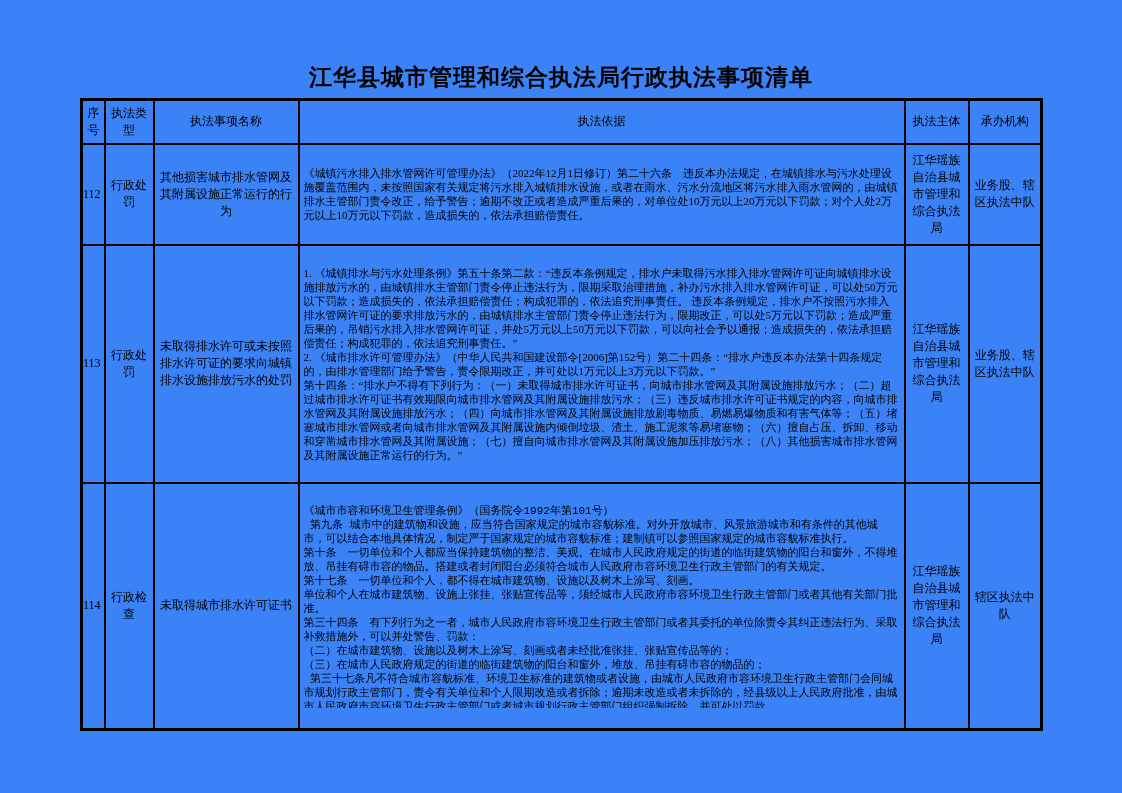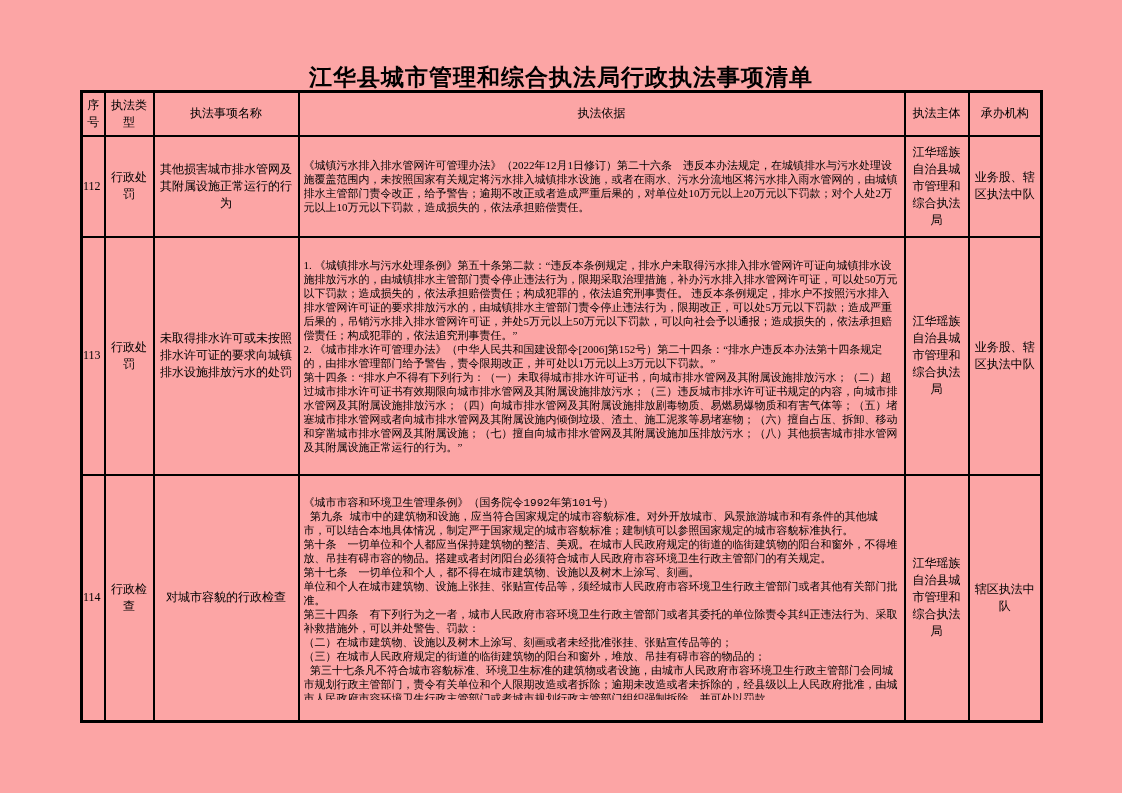--- a/index.html
+++ b/index.html
@@ -3,32 +3,32 @@
 <meta charset="utf-8">
 <style>
   * { margin: 0; padding: 0; box-sizing: border-box; }
   html, body {
     width: 1122px; height: 793px;
     background: #ffffff;
     font-family: "Liberation Serif", serif;
     color: #000000;
     overflow: hidden;
   }
-  .page { position: relative; width: 1122px; height: 793px; background: #fca5a5; }
+  .page { position: relative; width: 1122px; height: 793px; background: #3b82f6; }
   .doc-title {
     position: absolute;
     top: 62px; left: 0; width: 1122px;
     text-align: center;
     font-size: 23px;
     font-weight: bold;
     letter-spacing: 1px;
   }
   table.items {
     position: absolute;
-    left: 80px; top: 90px;
+    left: 80px; top: 98px;
     width: 960px;
     border-collapse: collapse;
     table-layout: fixed;
     border: 3px solid #000;
   }
   table.items td, table.items th {
     border: 2px solid #000;
     vertical-align: middle;
     font-weight: normal;
     overflow: hidden;
@@ -110,21 +110,21 @@
 2. 《城市排水许可管理办法》（中华人民共和国建设部令[2006]第152号）第二十四条：“排水户违反本办法第十四条规定的，由排水管理部门给予警告，责令限期改正，并可处以1万元以上3万元以下罚款。”
 第十四条：“排水户不得有下列行为：（一）未取得城市排水许可证书，向城市排水管网及其附属设施排放污水；（二）超过城市排水许可证书有效期限向城市排水管网及其附属设施排放污水；（三）违反城市排水许可证书规定的内容，向城市排水管网及其附属设施排放污水；（四）向城市排水管网及其附属设施排放剧毒物质、易燃易爆物质和有害气体等；（五）堵塞城市排水管网或者向城市排水管网及其附属设施内倾倒垃圾、渣土、施工泥浆等易堵塞物；（六）擅自占压、拆卸、移动和穿凿城市排水管网及其附属设施；（七）擅自向城市排水管网及其附属设施加压排放污水；（八）其他损害城市排水管网及其附属设施正常运行的行为。”</div>
       </td>
       <td class="c-center">江华瑶族自治县城市管理和综合执法局</td>
       <td class="c-center">业务股、辖区执法中队</td>
     </tr>
 
     <tr class="r114">
       <td class="c-seq">114</td>
       <td class="c-center">行政检查</td>
-      <td class="c-center">对城市容貌的行政检查</td>
+      <td class="c-center">未取得城市排水许可证书</td>
       <td class="c-basis">
         <div class="basis-text bh-114">《城市市容和环境卫生管理条例》（国务院令1992年第101号）
  第九条 城市中的建筑物和设施，应当符合国家规定的城市容貌标准。对外开放城市、风景旅游城市和有条件的其他城市，可以结合本地具体情况，制定严于国家规定的城市容貌标准；建制镇可以参照国家规定的城市容貌标准执行。
 第十条　一切单位和个人都应当保持建筑物的整洁、美观。在城市人民政府规定的街道的临街建筑物的阳台和窗外，不得堆放、吊挂有碍市容的物品。搭建或者封闭阳台必须符合城市人民政府市容环境卫生行政主管部门的有关规定。
 第十七条　一切单位和个人，都不得在城市建筑物、设施以及树木上涂写、刻画。
 单位和个人在城市建筑物、设施上张挂、张贴宣传品等，须经城市人民政府市容环境卫生行政主管部门或者其他有关部门批准。
 第三十四条　有下列行为之一者，城市人民政府市容环境卫生行政主管部门或者其委托的单位除责令其纠正违法行为、采取补救措施外，可以并处警告、罚款：
 （二）在城市建筑物、设施以及树木上涂写、刻画或者未经批准张挂、张贴宣传品等的；
 （三）在城市人民政府规定的街道的临街建筑物的阳台和窗外，堆放、吊挂有碍市容的物品的；
  第三十七条凡不符合城市容貌标准、环境卫生标准的建筑物或者设施，由城市人民政府市容环境卫生行政主管部门会同城市规划行政主管部门，责令有关单位和个人限期改造或者拆除；逾期未改造或者未拆除的，经县级以上人民政府批准，由城市人民政府市容环境卫生行政主管部门或者城市规划行政主管部门组织强制拆除，并可处以罚款。</div>

